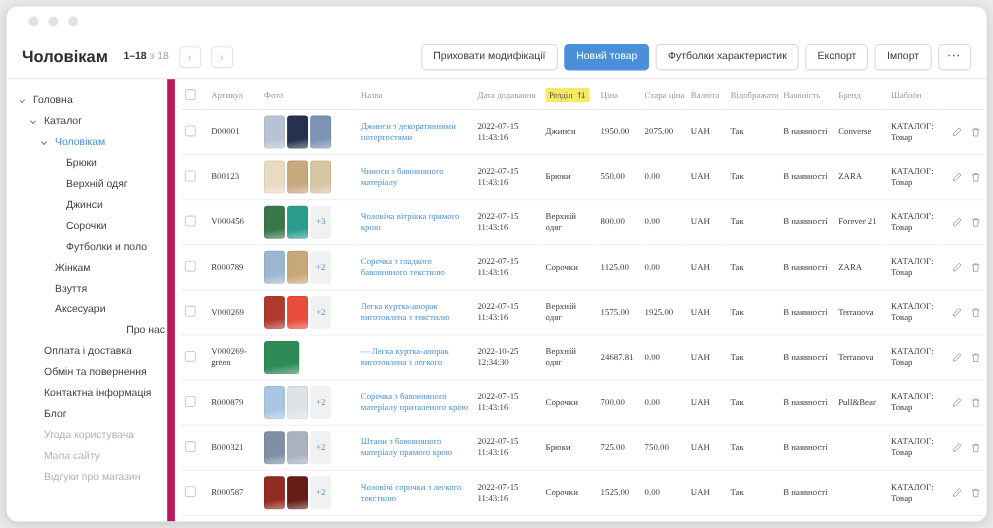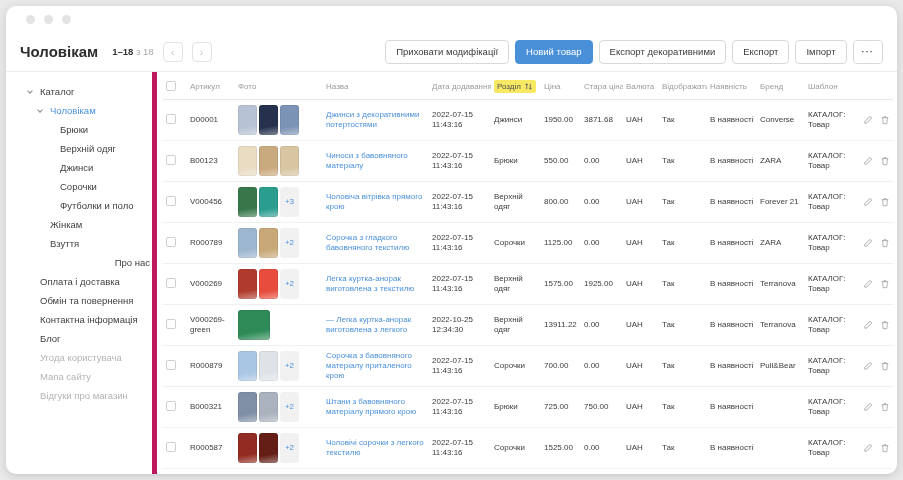--- a/index.html
+++ b/index.html
@@ -37,21 +37,21 @@
   
   .content { flex:1; display:flex; min-height:0; }
   .sidebar { width:146px; flex:none; padding:10px 2px 0 12px; overflow:hidden; }
   .side-item { display:flex; align-items:center; height:19px; font-size:9.5px; color:#3f3f3f; cursor:pointer; white-space:nowrap; overflow:hidden; }
   .side-item.active .side-label { color:var(--accent,#4a90d9); }
   .side-item.muted .side-label { color:#b3b3b3; }
   .chev-wrap { width:12px; flex:none; display:flex; align-items:center; }
   .chev { width:4px; height:4px; border-right:1px solid #8a8a8a; border-bottom:1px solid #8a8a8a; transform:rotate(45deg); margin-top:-2px; }
   .chev-wrap.hidden { visibility:hidden; }
 
-  .main { flex:1; border-left:5px solid #be185d; overflow:hidden; padding:0 8px 0 6px; }
+  .main { flex:1; border-left:7px solid #be185d; overflow:hidden; padding:0 8px 0 6px;font-family:Liberation Serif, serif; }
   table { width:100%; border-collapse:collapse; table-layout:fixed; font-size:8px; }
   thead th { font-weight:normal; color:#9b9b9b; text-align:left; padding:8px 3px 6px; border-bottom:1px solid #e8e8e8; white-space:nowrap; overflow:hidden; }
   tbody td { padding:5px 3px; border-bottom:1px solid #f0f0f0; vertical-align:middle; color:#3c3c3c; line-height:1.25; overflow:hidden; }
   .cw-check{width:24px}.cw-1{width:48px}.cw-2{width:88px}.cw-3{width:106px}.cw-4{width:62px}.cw-5{width:50px}
   .cw-6{width:40px}.cw-7{width:42px}.cw-8{width:36px}.cw-9{width:48px}.cw-10{width:50px}.cw-11{width:48px}
   .cw-12{width:50px}.cw-actions{width:38px}
 
   .th-hl { background:var(--highlight,#f7e963); padding:2px 3px; border-radius:2px; color:#4e4e4e; display:inline-flex; align-items:flex-start; gap:3px; }
   .sort-icon svg { display:block; }
 
@@ -83,29 +83,35 @@
     <span class="pg-info">
       <span class="pg-range">1–18</span>
       <span class="pg-total">з 18</span>
     </span>
     <span class="pg-btn">‹</span>
     <span class="pg-btn">›</span>
 
     <div class="toolbar-right">
       <button class="btn">Приховати модифікації</button>
       <button class="btn primary">Новий товар</button>
-      <button class="btn">Експорт декоративними</button>
+      <button class="btn">Футболки характеристик</button>
       <button class="btn">Експорт</button>
       <button class="btn">Імпорт</button>
       <button class="btn more">···</button>
     </div>
   </div>
 
   <div class="content">
     <div class="sidebar">
+  <div class="side-item" style="padding-left: 0px;">
+    <span class="chev-wrap">
+            <span class="chev"></span>
+          </span>
+    <span class="side-label">Головна</span>
+  </div>
 
   <div class="side-item" style="padding-left: 10px;">
     <span class="chev-wrap">
             <span class="chev"></span>
           </span>
     <span class="side-label">Каталог</span>
   </div>
 
   <div class="side-item active" style="padding-left: 20px;">
     <span class="chev-wrap">
@@ -156,20 +162,26 @@
     <span class="side-label">Жінкам</span>
   </div>
 
   <div class="side-item" style="padding-left: 20px;">
     <span class="chev-wrap hidden">
             <span class="chev"></span>
           </span>
     <span class="side-label">Взуття</span>
   </div>
 
+  <div class="side-item" style="padding-left: 20px;">
+    <span class="chev-wrap hidden">
+            <span class="chev"></span>
+          </span>
+    <span class="side-label">Аксесуари</span>
+  </div>
 
   <div class="side-item" style="padding-left: 10px; justify-content: flex-end;">
     <span class="chev-wrap hidden">
             <span class="chev"></span>
           </span>
     <span class="side-label">Про нас</span>
   </div>
 
   <div class="side-item" style="padding-left: 10px;">
     <span class="chev-wrap hidden">
@@ -277,21 +289,21 @@
               </td>
     <td>
                 <a class="name">Джинси з декоративними потертостями</a>
               </td>
     <td>
                 <div>2022-07-15</div>
                 <div>11:43:16</div>
               </td>
     <td>Джинси</td>
     <td>1950.00</td>
-    <td>3871.68</td>
+    <td>2075.00</td>
     <td>UAH</td>
     <td>Так</td>
     <td>В наявності</td>
     <td>Converse</td>
     <td>
                 <div>КАТАЛОГ:</div>
                 <div>Товар</div>
               </td>
     <td class="c-actions">
       <span class="act">
@@ -484,21 +496,21 @@
                 </div>
               </td>
     <td>
                 <a class="name">— Легка куртка-анорак виготовлена з легкого</a>
               </td>
     <td>
                 <div>2022-10-25</div>
                 <div>12:34:30</div>
               </td>
     <td>Верхній одяг</td>
-    <td>13911.22</td>
+    <td>24687.81</td>
     <td>0.00</td>
     <td>UAH</td>
     <td>Так</td>
     <td>В наявності</td>
     <td>Terranova</td>
     <td>
                 <div>КАТАЛОГ:</div>
                 <div>Товар</div>
               </td>
     <td class="c-actions">

